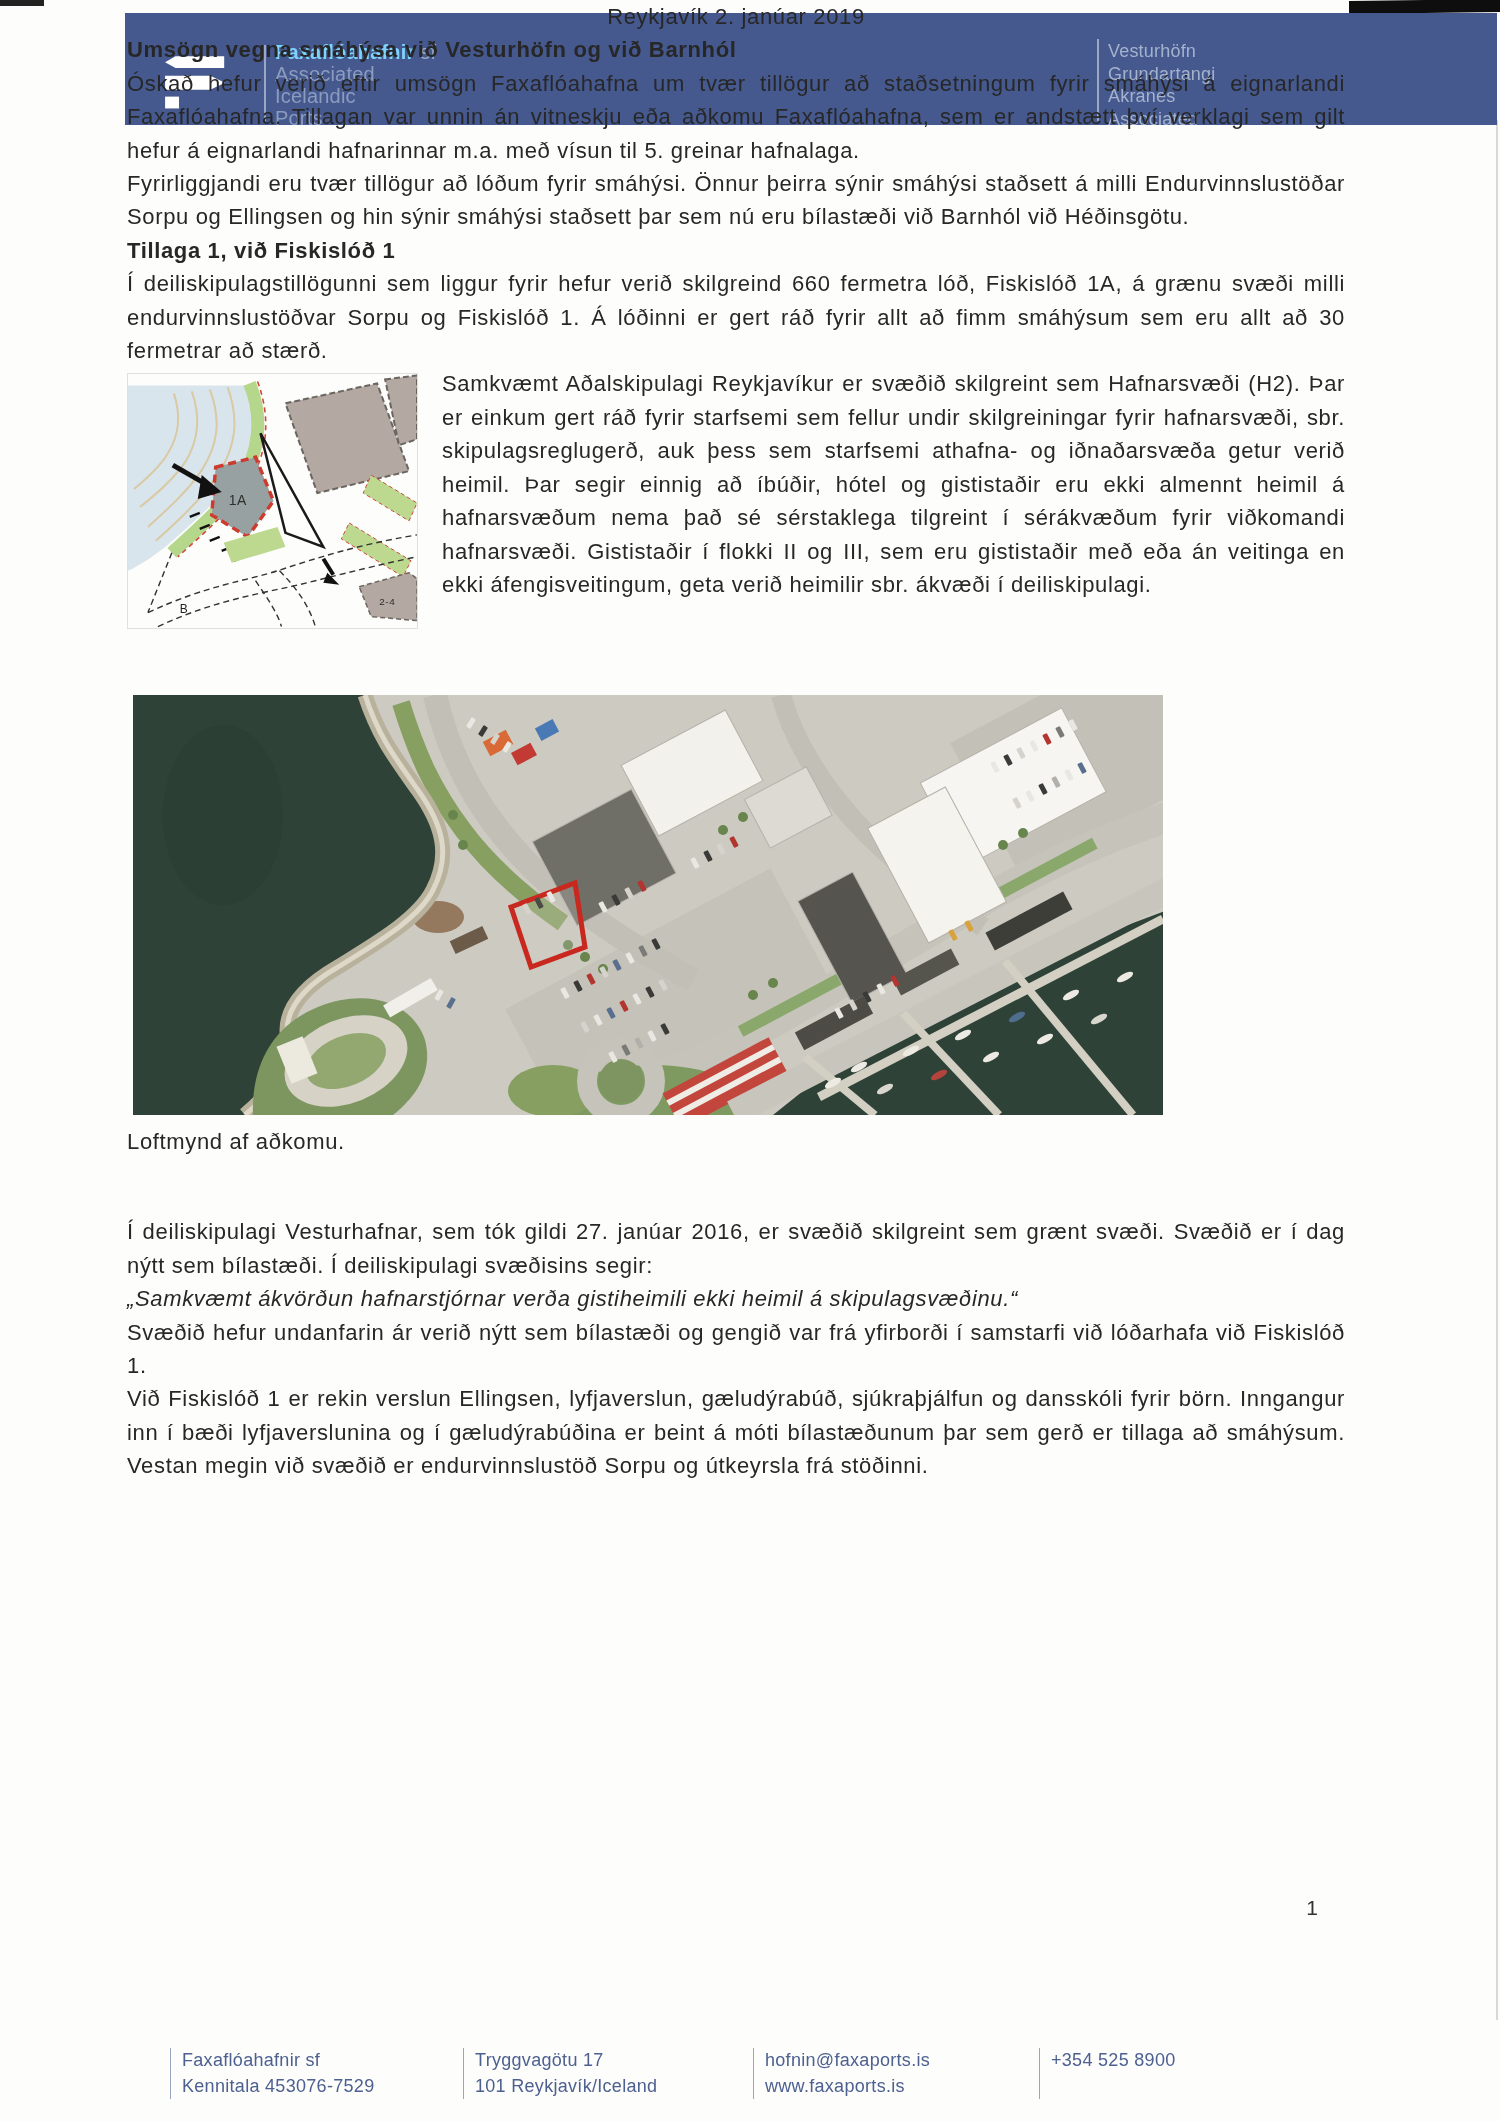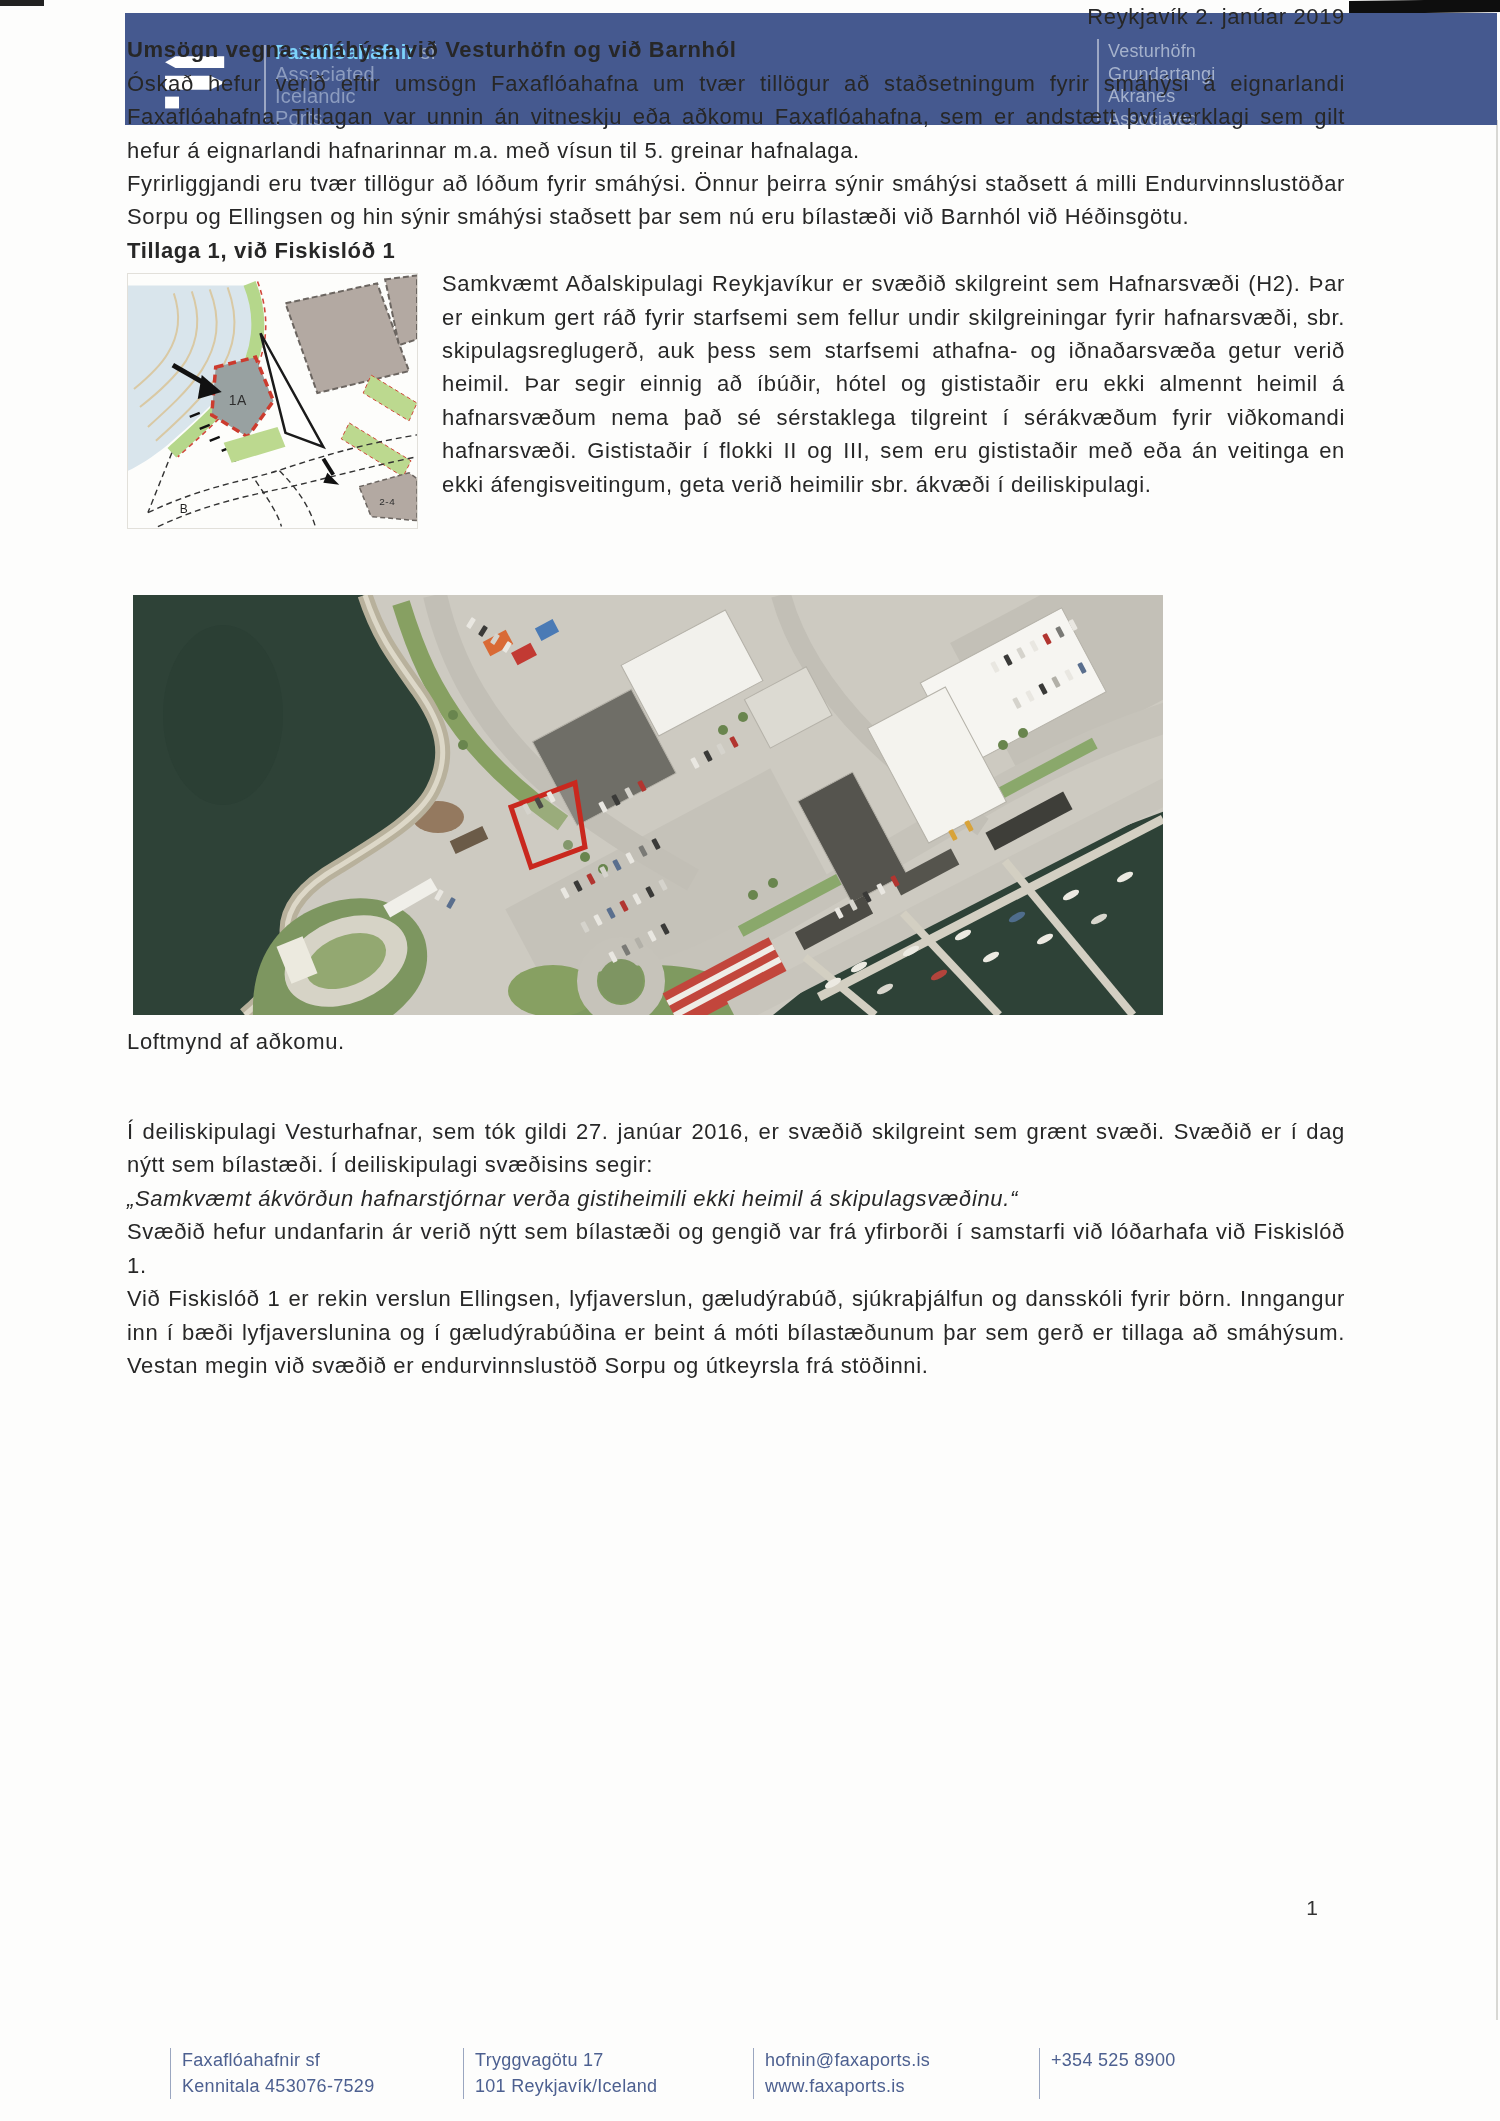--- a/index.html
+++ b/index.html
@@ -21,21 +21,21 @@
   .sep2{left:972px;top:26px;height:82px}
   .brand{position:absolute;left:150px;top:28px;line-height:22px;font-size:20px;letter-spacing:.2px}
   .brand .nm{color:#7dd3fc;font-weight:bold}
   .brand .sf{color:#9cacc9;font-weight:normal}
   .brand .sub{color:#8c9cbf}
   .locs{position:absolute;left:983px;top:27px;line-height:22.5px;font-size:18px;color:#a5b2cc;letter-spacing:.2px}
 
   
   .doc{position:absolute;left:127px;top:0;width:1218px;font-size:22px;line-height:33.4px;letter-spacing:.65px;text-align:justify}
   .doc p{margin:0}
-  .date{margin-top:272px;text-align:right}
+  .date{margin-top:272px;text-align:center}
   .title{font-weight:bold;margin-top:39px}
   .h2{font-weight:bold;margin-top:46px}
   .mapfloat{float:left;width:289px;height:254px;margin:6px 26px 42px 0}
   .mapfloat svg{display:block;border:1px solid #e2e0da}
   .photo{clear:both;margin:26px 0 0 6px;width:1030px;height:420px}
   .caption{margin-top:5px}
   .closing{margin-top:57px}
   .quote{font-style:italic}
   .pageno{position:absolute;top:1896px;right:182px;font-size:21px;color:#333}
 
@@ -72,20 +72,21 @@
     <div>Associated</div>
   </div>
 </div>
 
 <div class="doc">
   <p class="date">Reykjavík 2. janúar 2019</p>
   <p class="title">Umsögn vegna smáhýsa við Vesturhöfn og við Barnhól</p>
   <p>Óskað hefur verið eftir umsögn Faxaflóahafna um tvær tillögur að staðsetningum fyrir smáhýsi á eignarlandi Faxaflóahafna. Tillagan var unnin án vitneskju eða aðkomu Faxaflóahafna, sem er andstætt því verklagi sem gilt hefur á eignarlandi hafnarinnar m.a. með vísun til 5. greinar hafnalaga.</p>
   <p>Fyrirliggjandi eru tvær tillögur að lóðum fyrir smáhýsi. Önnur þeirra sýnir smáhýsi staðsett á milli Endurvinnslustöðar Sorpu og Ellingsen og hin sýnir smáhýsi staðsett þar sem nú eru bílastæði við Barnhól við Héðinsgötu.</p>
   <p class="h2">Tillaga 1, við Fiskislóð 1</p>
+  <p>Í deiliskipulagstillögunni sem liggur fyrir hefur verið skilgreind 660 fermetra lóð, Fiskislóð 1A, á grænu svæði milli endurvinnslustöðvar Sorpu og Fiskislóð 1. Á lóðinni er gert ráð fyrir allt að fimm smáhýsum sem eru allt að 30 fermetrar að stærð.</p>
 
   <div class="sec">
     <div class="mapfloat">
       <svg viewBox="0 0 290 252" width="289" height="254">
         <rect x="0" y="0" width="290" height="252" fill="#fdfdfb"></rect>
 
         <path d="M0,10 L118,10 C130,40 128,70 108,100 C90,128 62,150 40,170 C25,182 10,192 0,196 Z" fill="#d9e5ec"></path>
         <g fill="none" stroke="#d9c9a4" stroke-width="2">
           <path d="M100,12 C112,45 108,72 90,100 C74,124 50,146 28,166"></path>
           <path d="M82,14 C94,45 90,70 74,95 C60,116 40,134 20,152"></path>

